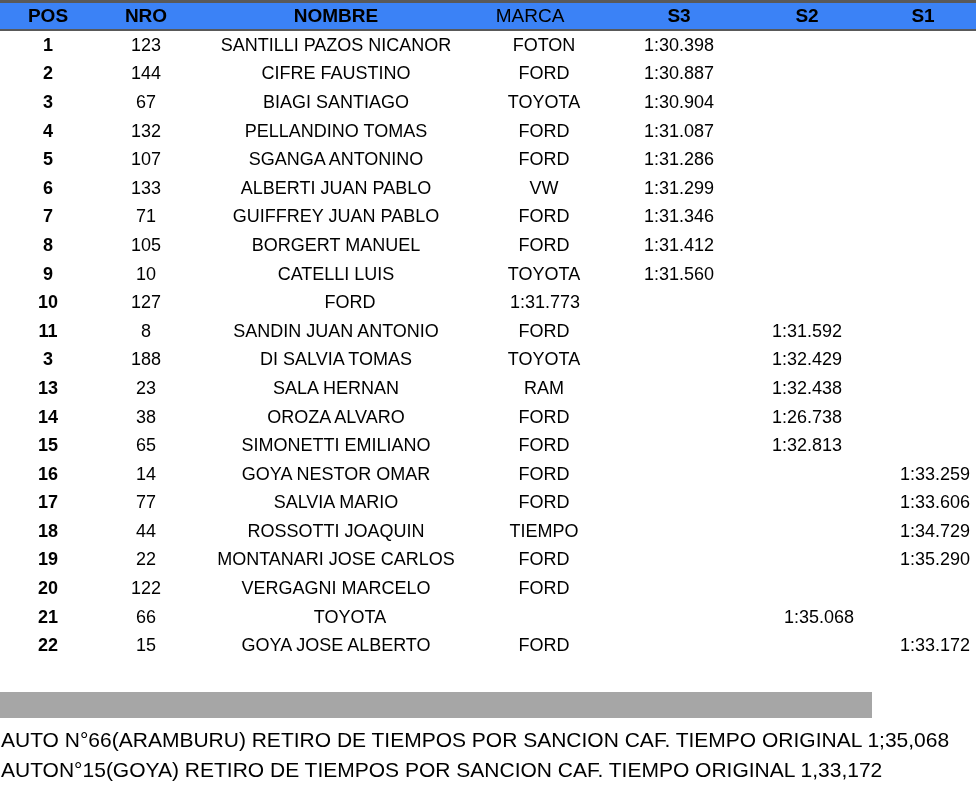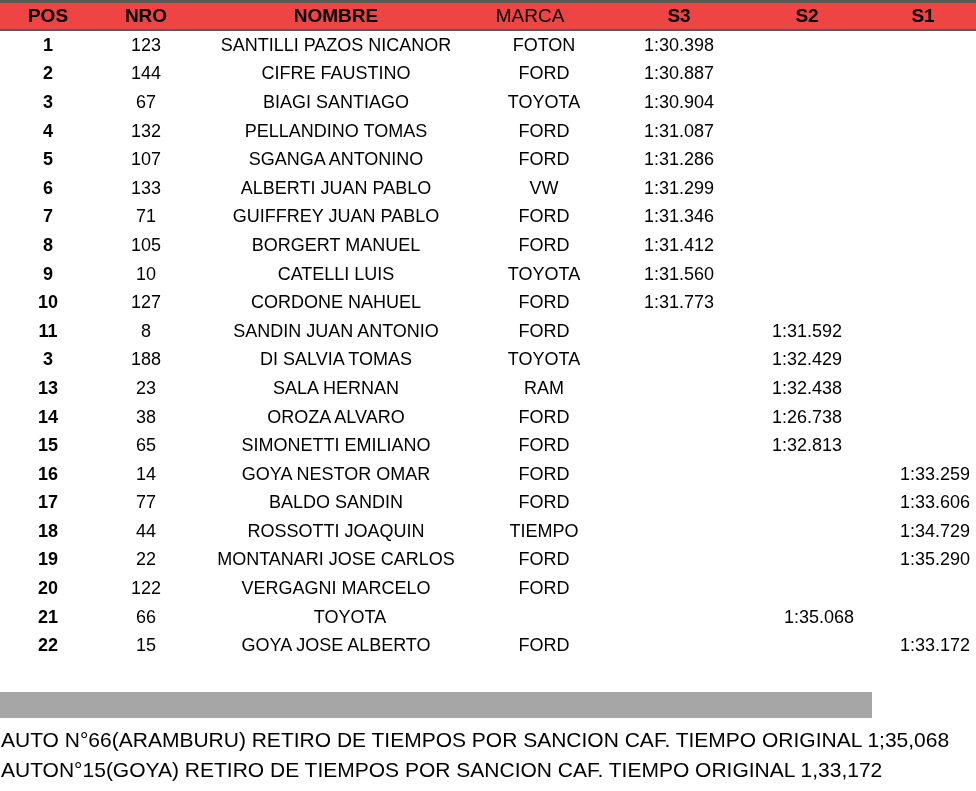--- a/index.html
+++ b/index.html
@@ -16,21 +16,21 @@
     position: relative;
   }
   .sheet { width: 976px; }
 
   .header-row, .row {
     display: grid;
     grid-template-columns: 96px 100px 280px 108px 160px 126px 106px;
     width: 976px;
   }
   .header-row {
-    background: #ef4444;
+    background: #3b82f6;
     border-top: 3px solid #595959;
     border-bottom: 2px solid #595959;
     height: 26px;
     align-items: center;
     font-size: 19px;
     font-weight: bold;
   }
   .row {
     height: 28.6px;
     align-items: center;
@@ -157,21 +157,20 @@
           <div class="cell col-nro">10</div>
           <div class="cell col-nombre">CATELLI LUIS</div>
           <div class="cell col-marca">TOYOTA</div>
           <div class="cell col-s3">1:31.560</div>
           <div class="cell col-s2"></div>
           <div class="cell col-s1"></div>
         </div>
         <div class="row">
           <div class="cell col-pos">10</div>
           <div class="cell col-nro">127</div>
-          <div class="cell col-nombre">CORDONE NAHUEL</div>
           <div class="cell col-marca">FORD</div>
           <div class="cell col-s3">1:31.773</div>
           <div class="cell col-s2"></div>
           <div class="cell col-s1"></div>
         </div>
         <div class="row">
           <div class="cell col-pos">11</div>
           <div class="cell col-nro">8</div>
           <div class="cell col-nombre">SANDIN JUAN ANTONIO</div>
           <div class="cell col-marca">FORD</div>
@@ -220,21 +219,21 @@
           <div class="cell col-nro">14</div>
           <div class="cell col-nombre">GOYA NESTOR OMAR</div>
           <div class="cell col-marca">FORD</div>
           <div class="cell col-s3"></div>
           <div class="cell col-s2"></div>
           <div class="cell col-s1">1:33.259</div>
         </div>
         <div class="row">
           <div class="cell col-pos">17</div>
           <div class="cell col-nro">77</div>
-          <div class="cell col-nombre">BALDO SANDIN</div>
+          <div class="cell col-nombre">SALVIA MARIO</div>
           <div class="cell col-marca">FORD</div>
           <div class="cell col-s3"></div>
           <div class="cell col-s2"></div>
           <div class="cell col-s1">1:33.606</div>
         </div>
         <div class="row">
           <div class="cell col-pos">18</div>
           <div class="cell col-nro">44</div>
           <div class="cell col-nombre">ROSSOTTI JOAQUIN</div>
           <div class="cell col-marca">TIEMPO</div>

